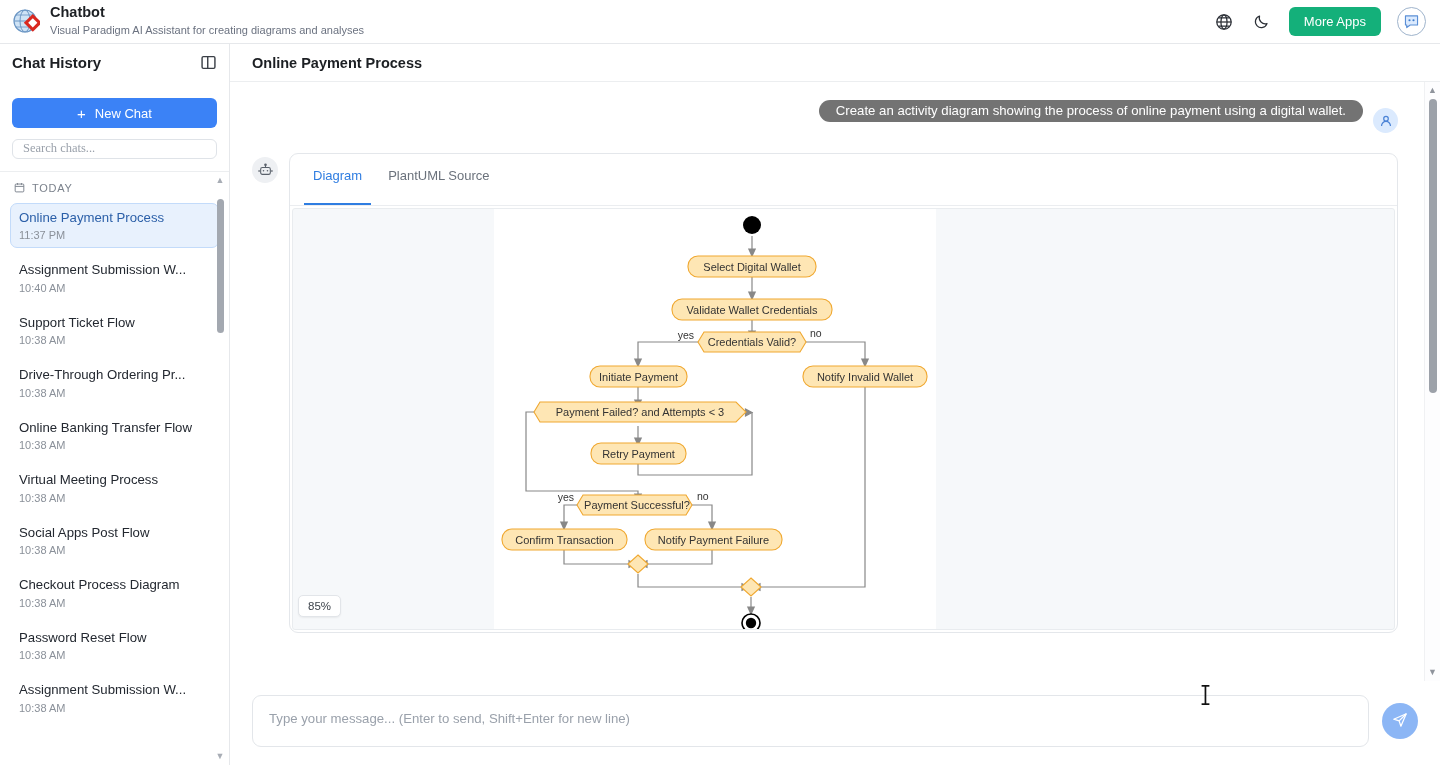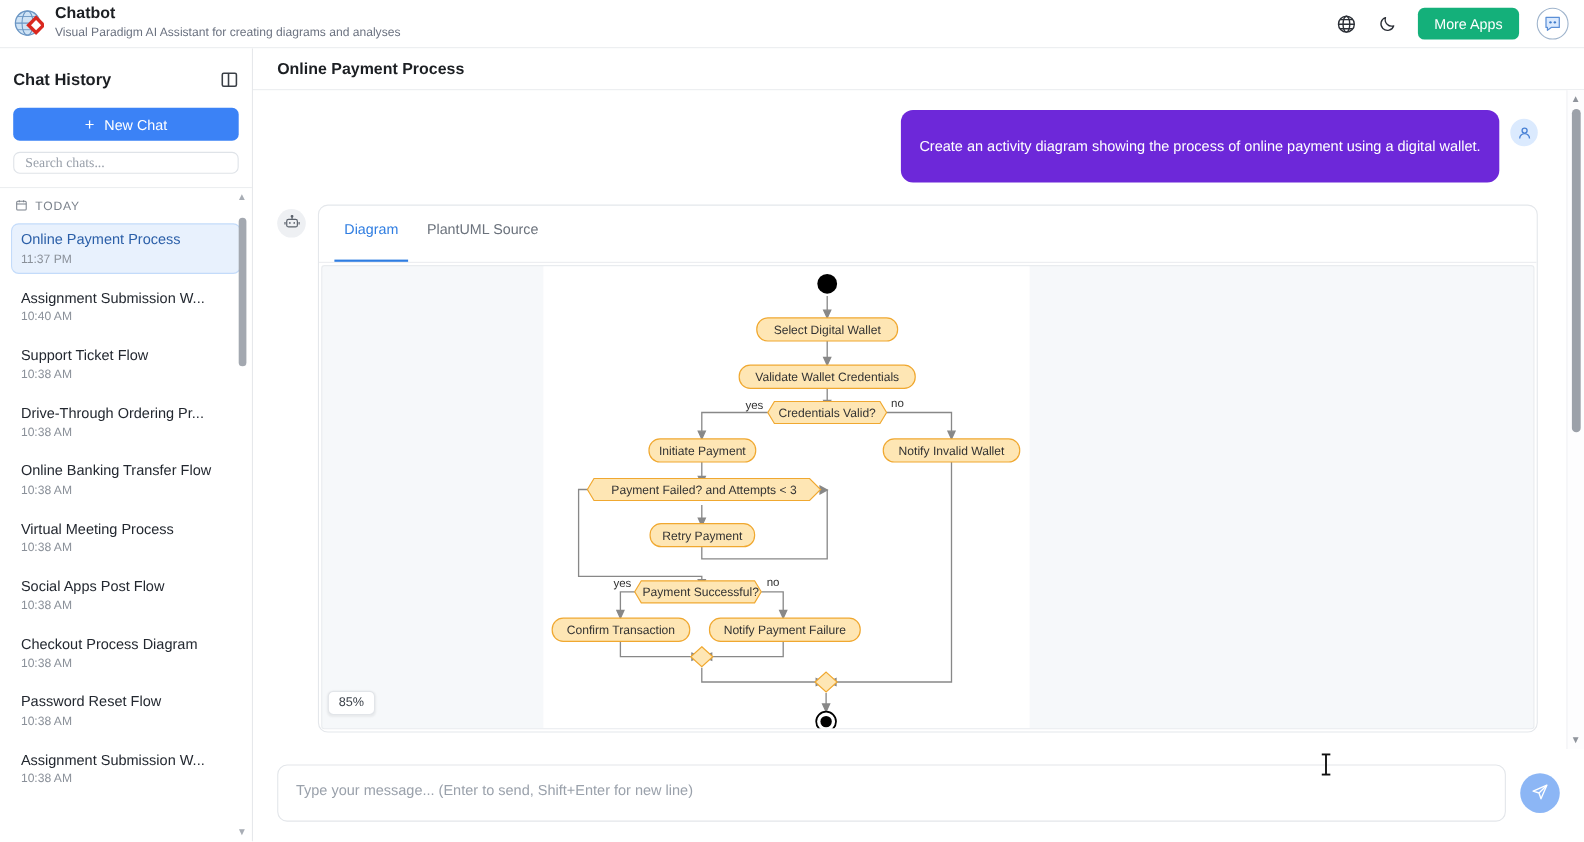--- a/index.html
+++ b/index.html
@@ -46,21 +46,21 @@
   
   .body { flex: 1; display: flex; min-height: 0; }
 
   
   .sidebar {
     width: 230px; min-width: 230px;
     border-right: 1px solid #e6e8eb;
     display: flex; flex-direction: column; background: #fff;
   }
   .sidebar-head {
-    height: 36px; display: flex; align-items: center;
+    height: 36px; display: flex; 
     padding: 0 12px 0 12px; margin-top: 10px;
   }
   .sidebar-head .h {
     font-size: 15px; font-weight: bold; color: #1c1f23;
   }
   .collapse-ico { margin-left: auto; cursor: pointer; color: #3a3f46; display: flex; }
   .sidebar-top { padding: 8px 12px 12px 12px; border-bottom: 1px solid #eceef0; }
   .new-chat {
     width: 100%; height: 30px; background: #3b82f6; color: #fff;
     border: none; border-radius: 6px; font-size: 13px;
@@ -112,22 +112,22 @@
   .conversation { flex: 1; display: flex; min-height: 0; position: relative; }
   .conv-inner { flex: 1; padding: 18px 26px 0 22px; overflow: hidden; min-width: 0; }
 
   .msg-user { display: flex; justify-content: flex-end; align-items: flex-start; gap: 10px; }
   .av-user {
     width: 25px; height: 25px; border-radius: 50%; background: #dbeafe;
     display: flex; align-items: center; justify-content: center; color: #4b83d6;
     flex: 0 0 25px; margin-top: 8px;
   }
   .bubble-user {
-    background: #6d28d9; color: #fff; border-radius: 11px;
-    padding: 24px 17px; font-size: 13.2px; max-width: 570px; line-height: 1.35;
+    background: #737373; color: #fff; border-radius: 11px;
+    padding: 2px 17px; font-size: 13.2px; max-width: 570px; line-height: 1.35;
   }
 
   .msg-bot { display: flex; align-items: flex-start; gap: 11px; margin-top: 20px; }
   .av-bot {
     width: 26px; height: 26px; border-radius: 50%; background: #eef0f3;
     display: flex; align-items: center; justify-content: center; color: #5a616b;
     flex: 0 0 26px; margin-top: 4px;
   }
   .card {
     flex: 1; min-width: 0; border: 1px solid #e4e7eb; border-radius: 9px;

